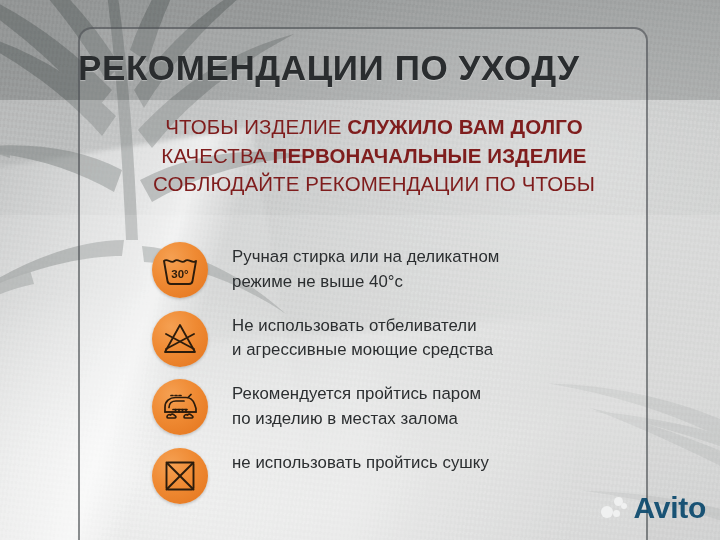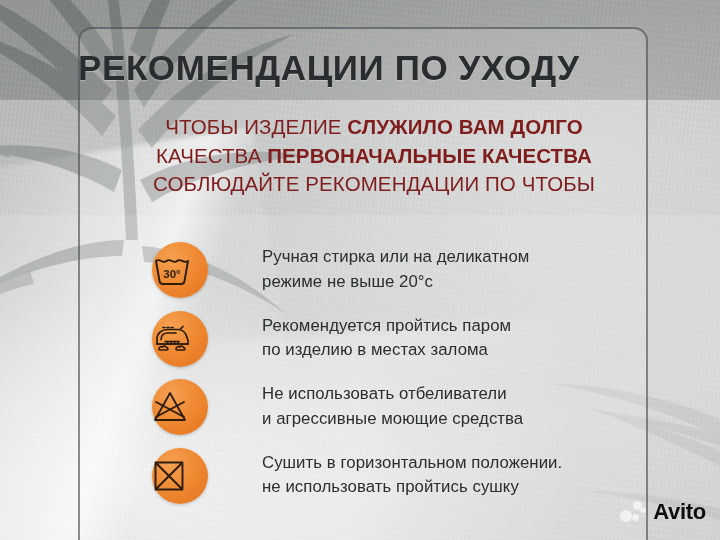--- a/index.html
+++ b/index.html
@@ -132,31 +132,32 @@
     flex: 0 0 auto;
     width: 56px; height: 56px;
     border-radius: 50%;
     background:
       radial-gradient(circle at 34% 28%, #f7a košt 0%, #f49a45 0%, #ef8a33 42%, #e6761e 100%);
     background:
       radial-gradient(circle at 34% 28%, #f5a052 0%, #ef8a33 45%, #e3741d 100%);
     box-shadow: 0 1px 3px rgba(0,0,0,.22);
     display: flex;
     align-items: center;
+    justify-content: center;
   }
   .badge svg { display: block; }
   .tip-text {
     margin-left: 24px;
     padding-top: 3px;
     color: #2b2e30;
     font-size: 16.8px;
     line-height: 24.5px;
     letter-spacing: .05px;
   }
-  .tip-text .ln { display: block; white-space: nowrap; margin-left: 30px; }
+  .tip-text .ln { display: block; white-space: nowrap; }
 
   
   .avito {
     position: absolute;
     right: 14px; bottom: 17px;
     display: flex;
     align-items: center;
     gap: 7px;
     opacity: .93;
   }
@@ -165,23 +166,23 @@
     position: absolute;
     display: block;
     border-radius: 50%;
     background: #f2f3f3;
   }
   .avito-dots .d1 { width: 12px; height: 12px; left: 0;    top: 9px; }
   .avito-dots .d2 { width: 9px;  height: 9px;  left: 13px; top: 0px; }
   .avito-dots .d3 { width: 7px;  height: 7px;  left: 12px; top: 13px; }
   .avito-dots .d4 { width: 6px;  height: 6px;  left: 20px; top: 6px; }
   .avito-word {
-    font-size: 22px;
+    font-size: 30px;
     font-weight: 700;
-    color: #000000;
+    color: #0c4a6e;
     letter-spacing: -.3px;
     line-height: 1;
   }
 </style>
 </head>
 <body>
 
 <div id="canvas">
 
   <div class="bg-base"></div>
@@ -222,37 +223,53 @@
   <div class="band band-top"></div>
   <div class="band band-mid"></div>
   <div class="band band-low"></div>
 
   <div class="frame"></div>
 
   <div class="title">РЕКОМЕНДАЦИИ ПО УХОДУ</div>
 
   <div class="subtitle">
     <span class="ln"><span>ЧТОБЫ ИЗДЕЛИЕ </span><b>СЛУЖИЛО ВАМ ДОЛГО</b></span>
-    <span class="ln"><span>КАЧЕСТВА </span><b>ПЕРВОНАЧАЛЬНЫЕ КАЧЕСТВА</b></span>
+    <span class="ln"><span>КАЧЕСТВА </span><b>ПЕРВОНАЧАЛЬНЫЕ ИЗДЕЛИЕ</b></span>
     <span class="ln">СОБЛЮДАЙТЕ РЕКОМЕНДАЦИИ ПО ЧТОБЫ</span>
   </div>
 
   <div class="tips">
 
     <div class="tip">
       <div class="badge">
         <svg width="40" height="34" viewBox="0 0 40 34">
           <path d="M4 8 C7.5 4.5 11 11.5 14.5 8 C18 4.5 21.5 11.5 25 8 C28.5 4.5 32 11.5 36 8
                    L32.5 28 C32.2 30 30.8 31 29 31 L11 31 C9.2 31 7.8 30 7.5 28 Z" fill="none" stroke="#2c1c0c" stroke-width="1.9" stroke-linejoin="round"></path>
           <text x="20" y="25" text-anchor="middle" font-family="Liberation Sans, sans-serif" font-size="11.5" font-weight="700" fill="#2c1c0c">30°</text>
         </svg>
       </div>
       <div class="tip-text">
         <span class="ln">Ручная стирка или на деликатном</span>
-        <span class="ln">режиме не выше 20°c</span>
+        <span class="ln">режиме не выше 40°c</span>
+      </div>
+    </div>
+
+    <div class="tip">
+      <div class="badge">
+        <svg width="36" height="34" viewBox="0 0 36 34">
+          <g fill="none" stroke="#2c1c0c" stroke-width="1.8" stroke-linejoin="round" stroke-linecap="round">
+            <path d="M18 3 L33 30 L3 30 Z"></path>
+            <path d="M4 12 L32 27"></path>
+            <path d="M32 12 L4 27"></path>
+          </g>
+        </svg>
+      </div>
+      <div class="tip-text">
+        <span class="ln">Не использовать отбеливатели</span>
+        <span class="ln">и агрессивные моющие средства</span>
       </div>
     </div>
 
     <div class="tip">
       <div class="badge">
         <svg width="40" height="36" viewBox="0 0 40 36">
           <g fill="none" stroke="#2c1c0c" stroke-width="1.7" stroke-linejoin="round" stroke-linecap="round">
             <path d="M5 23 L5 18 C5 12.5 9.5 8.5 15.5 8.5 L26 8.5 C30 8.5 33 11 34.5 15 L36 19.5 L36 23 Z"></path>
             <path d="M5 23 L36 23"></path>
             <path d="M9 18.5 C9 14.5 12 12 16 12 L24 12"></path>
@@ -266,46 +283,29 @@
         </svg>
       </div>
       <div class="tip-text">
         <span class="ln">Рекомендуется пройтись паром</span>
         <span class="ln">по изделию в местах залома</span>
       </div>
     </div>
 
     <div class="tip">
       <div class="badge">
-        <svg width="36" height="34" viewBox="0 0 36 34">
-          <g fill="none" stroke="#2c1c0c" stroke-width="1.8" stroke-linejoin="round" stroke-linecap="round">
-            <path d="M18 3 L33 30 L3 30 Z"></path>
-            <path d="M4 12 L32 27"></path>
-            <path d="M32 12 L4 27"></path>
-          </g>
-        </svg>
-      </div>
-      <div class="tip-text">
-        <span class="ln">Не использовать отбеливатели</span>
-        <span class="ln">и агрессивные моющие средства</span>
-      </div>
-    </div>
-
-    <div class="tip">
-      <div class="badge">
         <svg width="34" height="34" viewBox="0 0 34 34">
           <g fill="none" stroke="#2c1c0c" stroke-width="1.9" stroke-linejoin="round" stroke-linecap="round">
             <rect x="3.5" y="3.5" width="27" height="27" rx="1.5"></rect>
             <path d="M3.5 3.5 L30.5 30.5"></path>
             <path d="M30.5 3.5 L3.5 30.5"></path>
           </g>
         </svg>
       </div>
       <div class="tip-text">
-        <span class="ln">Сушить в горизонтальном положении.</span>
         <span class="ln">не использовать пройтись сушку</span>
       </div>
     </div>
 
   </div>
 
   <div class="avito">
     <span class="avito-dots">
       <i class="d1"></i>
         <i class="d2"></i>

